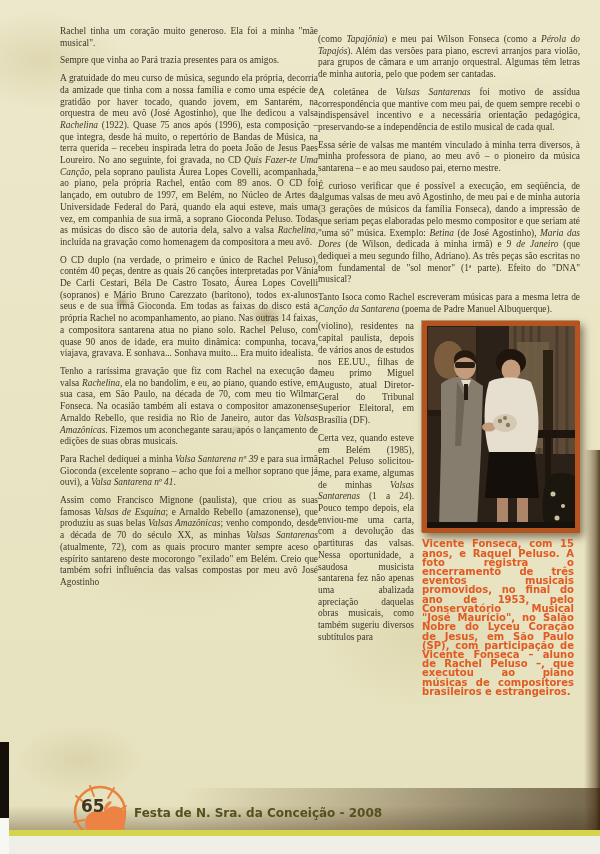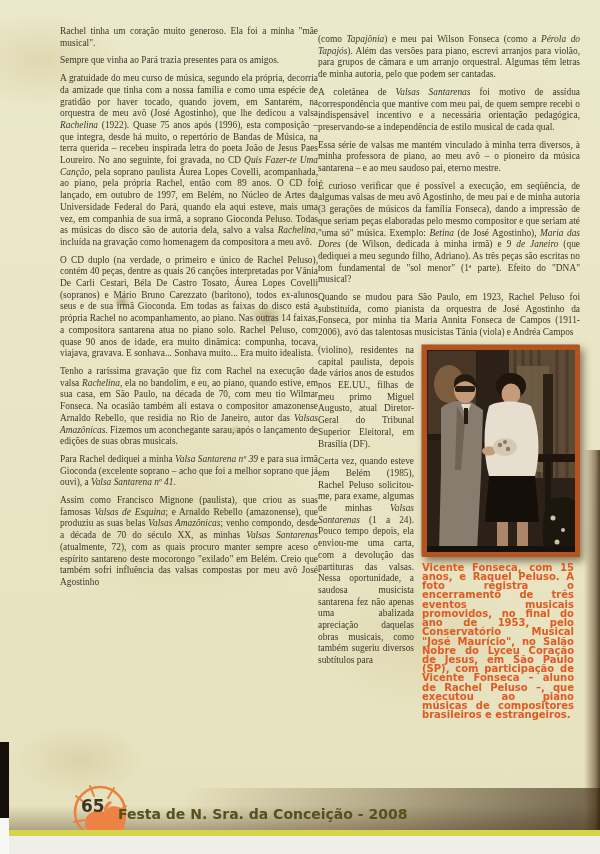--- a/index.html
+++ b/index.html
@@ -38,22 +38,22 @@
     margin-top:6px;width:152px;
     font-family:"DejaVu Sans",sans-serif;font-weight:bold;
     font-size:10px;line-height:9.2px;color:#e05a22;text-align:justify;
   }
   .pageno{
     position:absolute;left:81px;top:796px;
     font-family:"DejaVu Sans",sans-serif;font-weight:bold;font-size:17px;color:#3e3623;
     z-index:4;
   }
   .edition{
-    position:absolute;left:118px;top:806px;
-    font-family:"DejaVu Sans",sans-serif;font-weight:bold;font-size:14px;color:#55501f;
+    position:absolute;left:134px;top:806px;
+    font-family:"DejaVu Sans",sans-serif;font-weight:bold;font-size:12px;color:#55501f;
     z-index:4;
   }
   .ornament{position:absolute;left:62px;top:782px;width:82px;height:72px;z-index:3;}
   .edge-right-dark{
     position:absolute;right:0;top:450px;width:16px;height:382px;z-index:2;
     background:linear-gradient(to right, rgba(70,42,14,0), rgba(70,42,14,.5) 70%, rgba(48,28,9,.8));
   }
   .edge-bottom-dark{
     position:absolute;left:0;right:0;top:788px;height:44px;z-index:1;
     background:linear-gradient(110deg, rgba(70,45,15,0) 30%, rgba(70,45,15,.28) 60%, rgba(48,30,10,.6) 95%),
@@ -91,23 +91,23 @@
     <div>
 
         <p class="para">(como <i>Tapajônia</i>) e meu pai Wilson Fonseca (como a <i>Pérola do Tapajós</i>). Além das versões para piano, escrevi arranjos para violão, para grupos de câmara e um arranjo orquestral. Algumas têm letras de minha autoria, pelo que podem ser cantadas.</p>
 
         <p class="para">A coletânea de <i>Valsas Santarenas</i> foi motivo de assídua correspondência que mantive com meu pai, de quem sempre recebi o indispensável incentivo e a necessária orientação pedagógica, preservando-se a independência de estilo musical de cada qual.</p>
 
         <p class="para">Essa série de valsas me mantém vinculado à minha terra diversos, à minha professora de piano, ao meu avô – o pioneiro da música santarena – e ao meu saudoso pai, eterno mestre.</p>
 
         <p class="para">É curioso verificar que é possível a execução, em seqüência, de algumas valsas de meu avô Agostinho, de meu pai e de minha autoria (3 gerações de músicos da família Fonseca), dando a impressão de que seriam peças elaboradas pelo mesmo compositor e que seriam até "uma só" música. Exemplo: <i>Betina</i> (de José Agostinho), <i>Maria das Dores</i> (de Wilson, dedicada à minha irmã) e <i>9 de Janeiro</i> (que dediquei a meu segundo filho, Adriano). As três peças são escritas no tom fundamental de "sol menor" (1ª parte). Efeito do "DNA" musical?</p>
 
+        <p class="para">Tanto Isoca como Rachel escreveram músicas para a mesma letra de <i>Canção da Santarena</i> (poema de Padre Manuel Albuquerque).</p>
       </div>
 
-    <p class="para">Quando se mudou para São Paulo, em 1923, Rachel Peluso foi substituída, como pianista da orquestra de José Agostinho da Fonseca, por minha tia Maria Annita Fonseca de Campos (1911-2006), avó das talentosas musicistas Tânia (viola) e Andréa Campos</p>
 
     <div>
       <figure class="photo-fig" style="margin:0 0 4px 8px;">
         <div class="photo-frame">
 
           <svg width="148" height="202" viewBox="0 0 148 202">
             <rect x="0" y="0" width="148" height="202" fill="#2b2118"></rect>
 
             <rect x="0" y="0" width="50" height="88" fill="#473525" stroke="#2a1f15" stroke-width="2"></rect>
             <ellipse cx="22" cy="34" rx="15" ry="19" fill="#8a6844" opacity="0.8"></ellipse>

